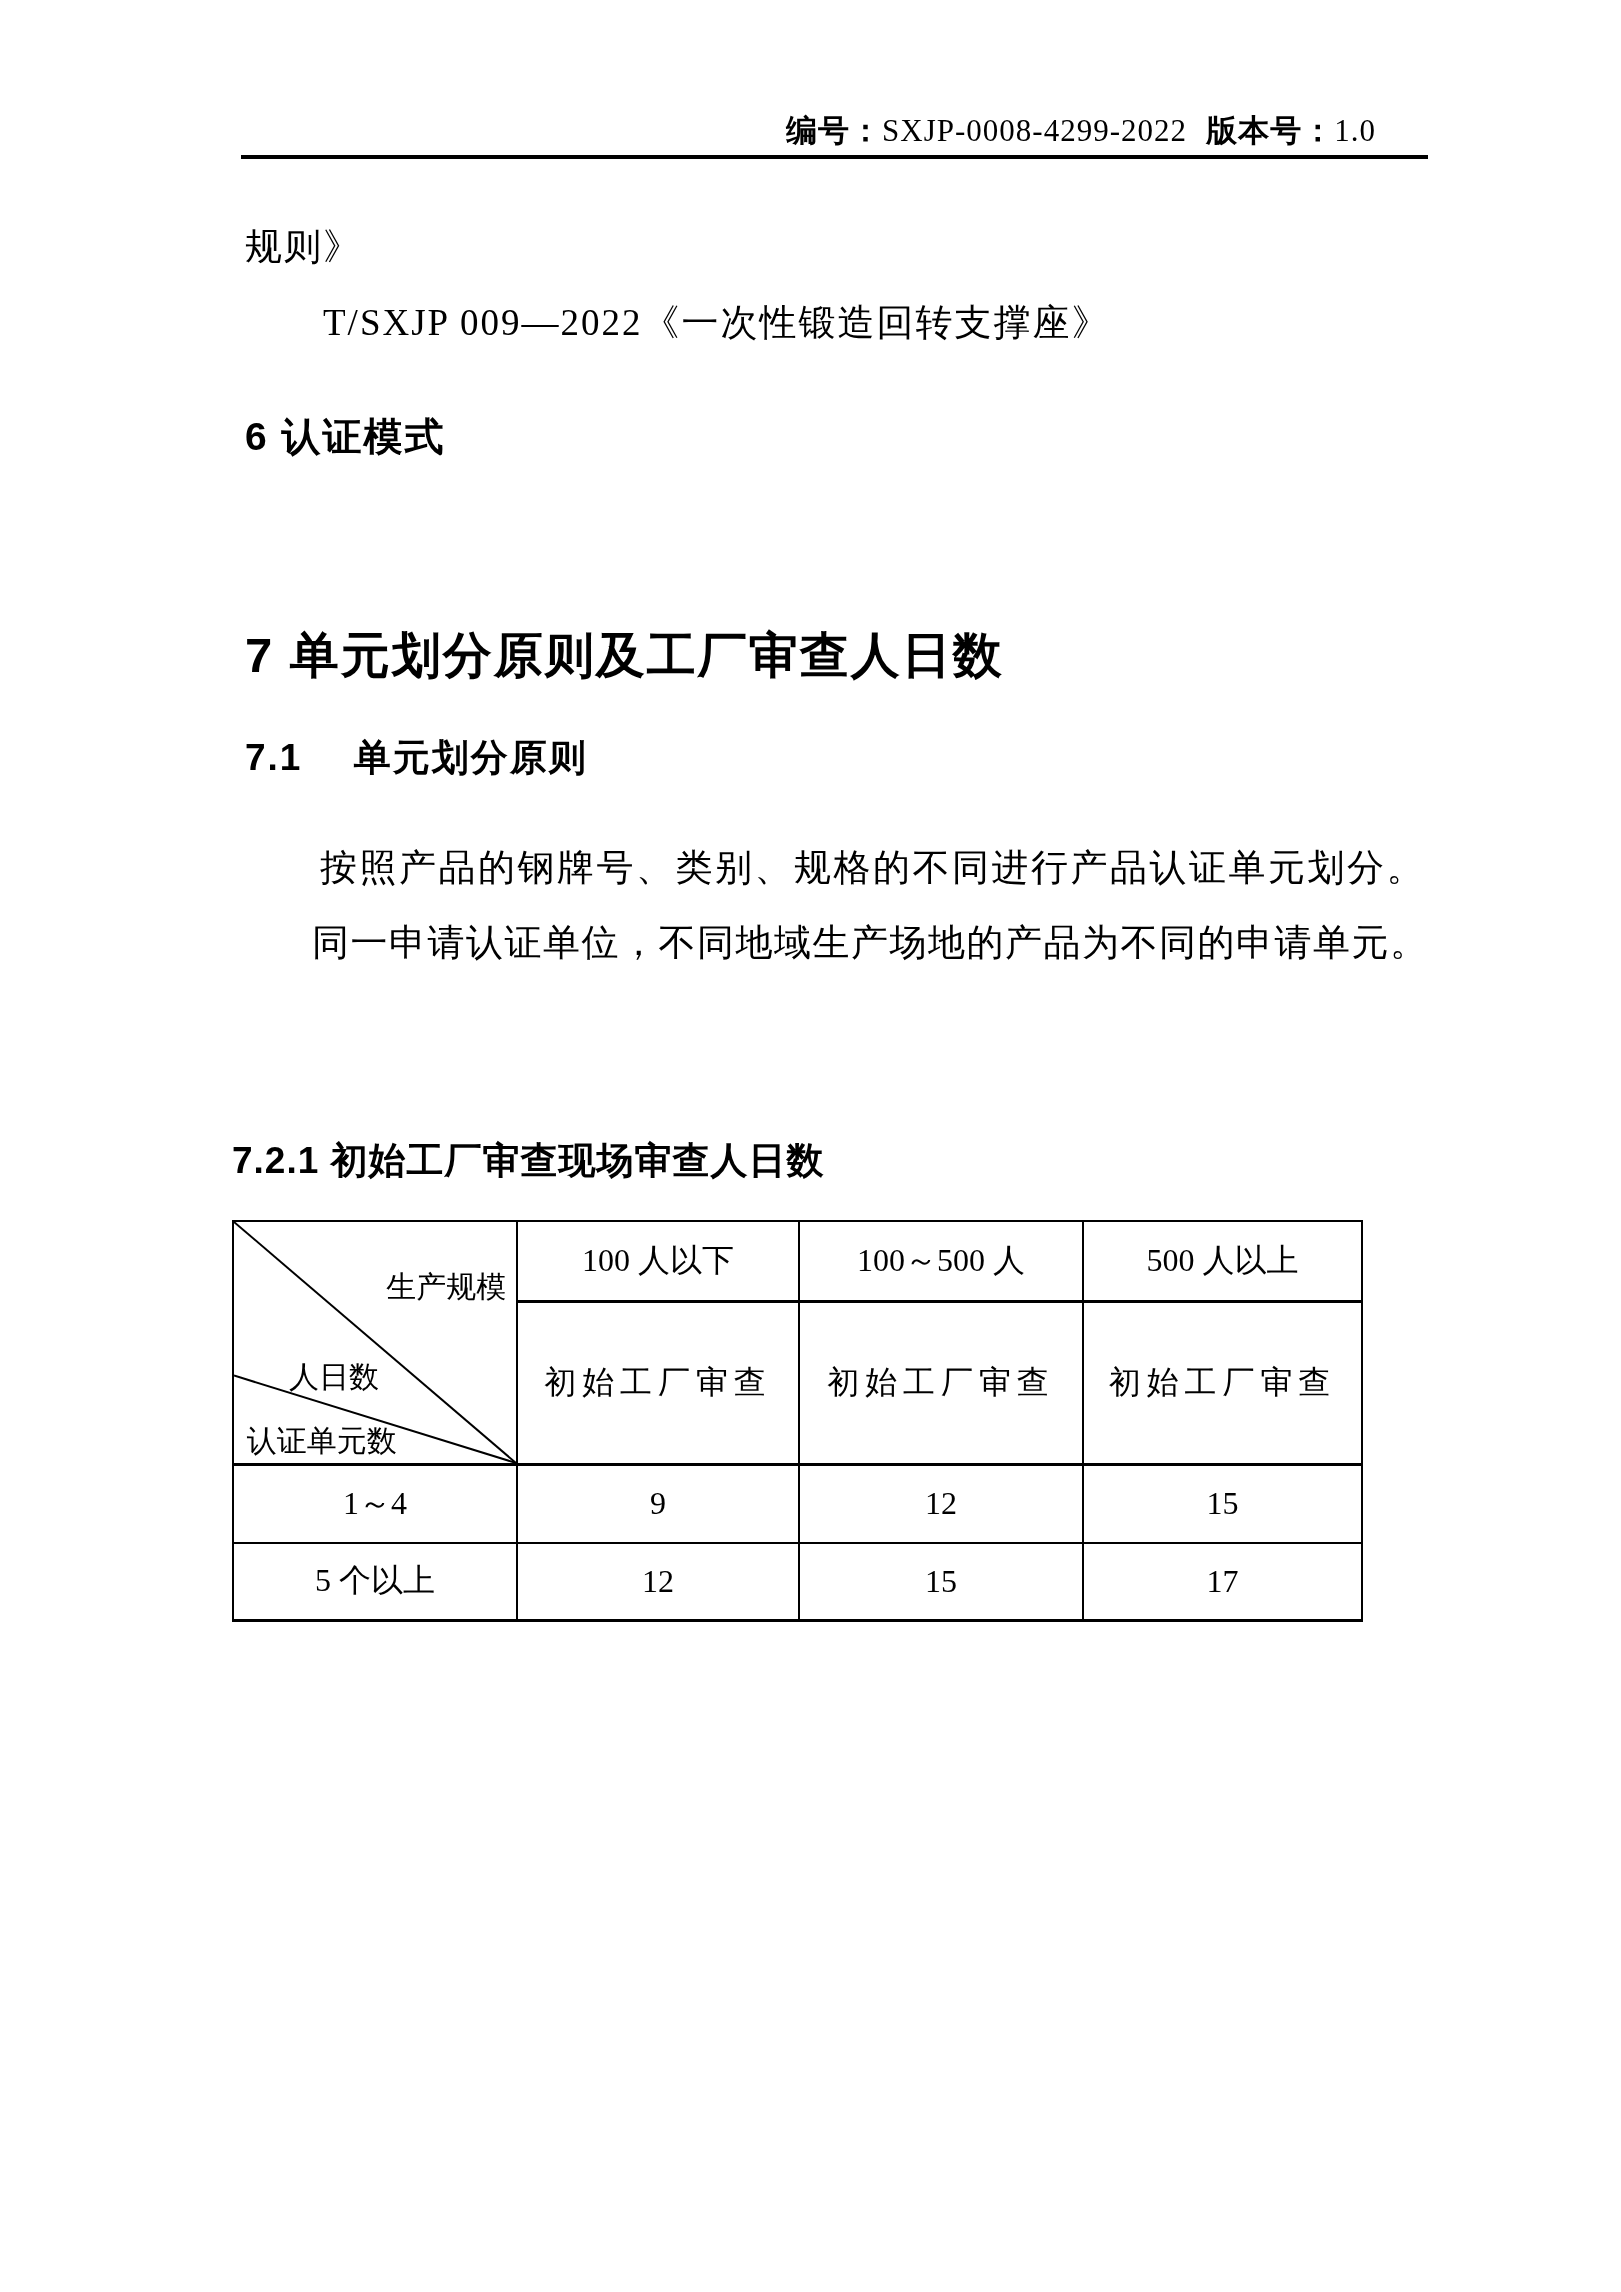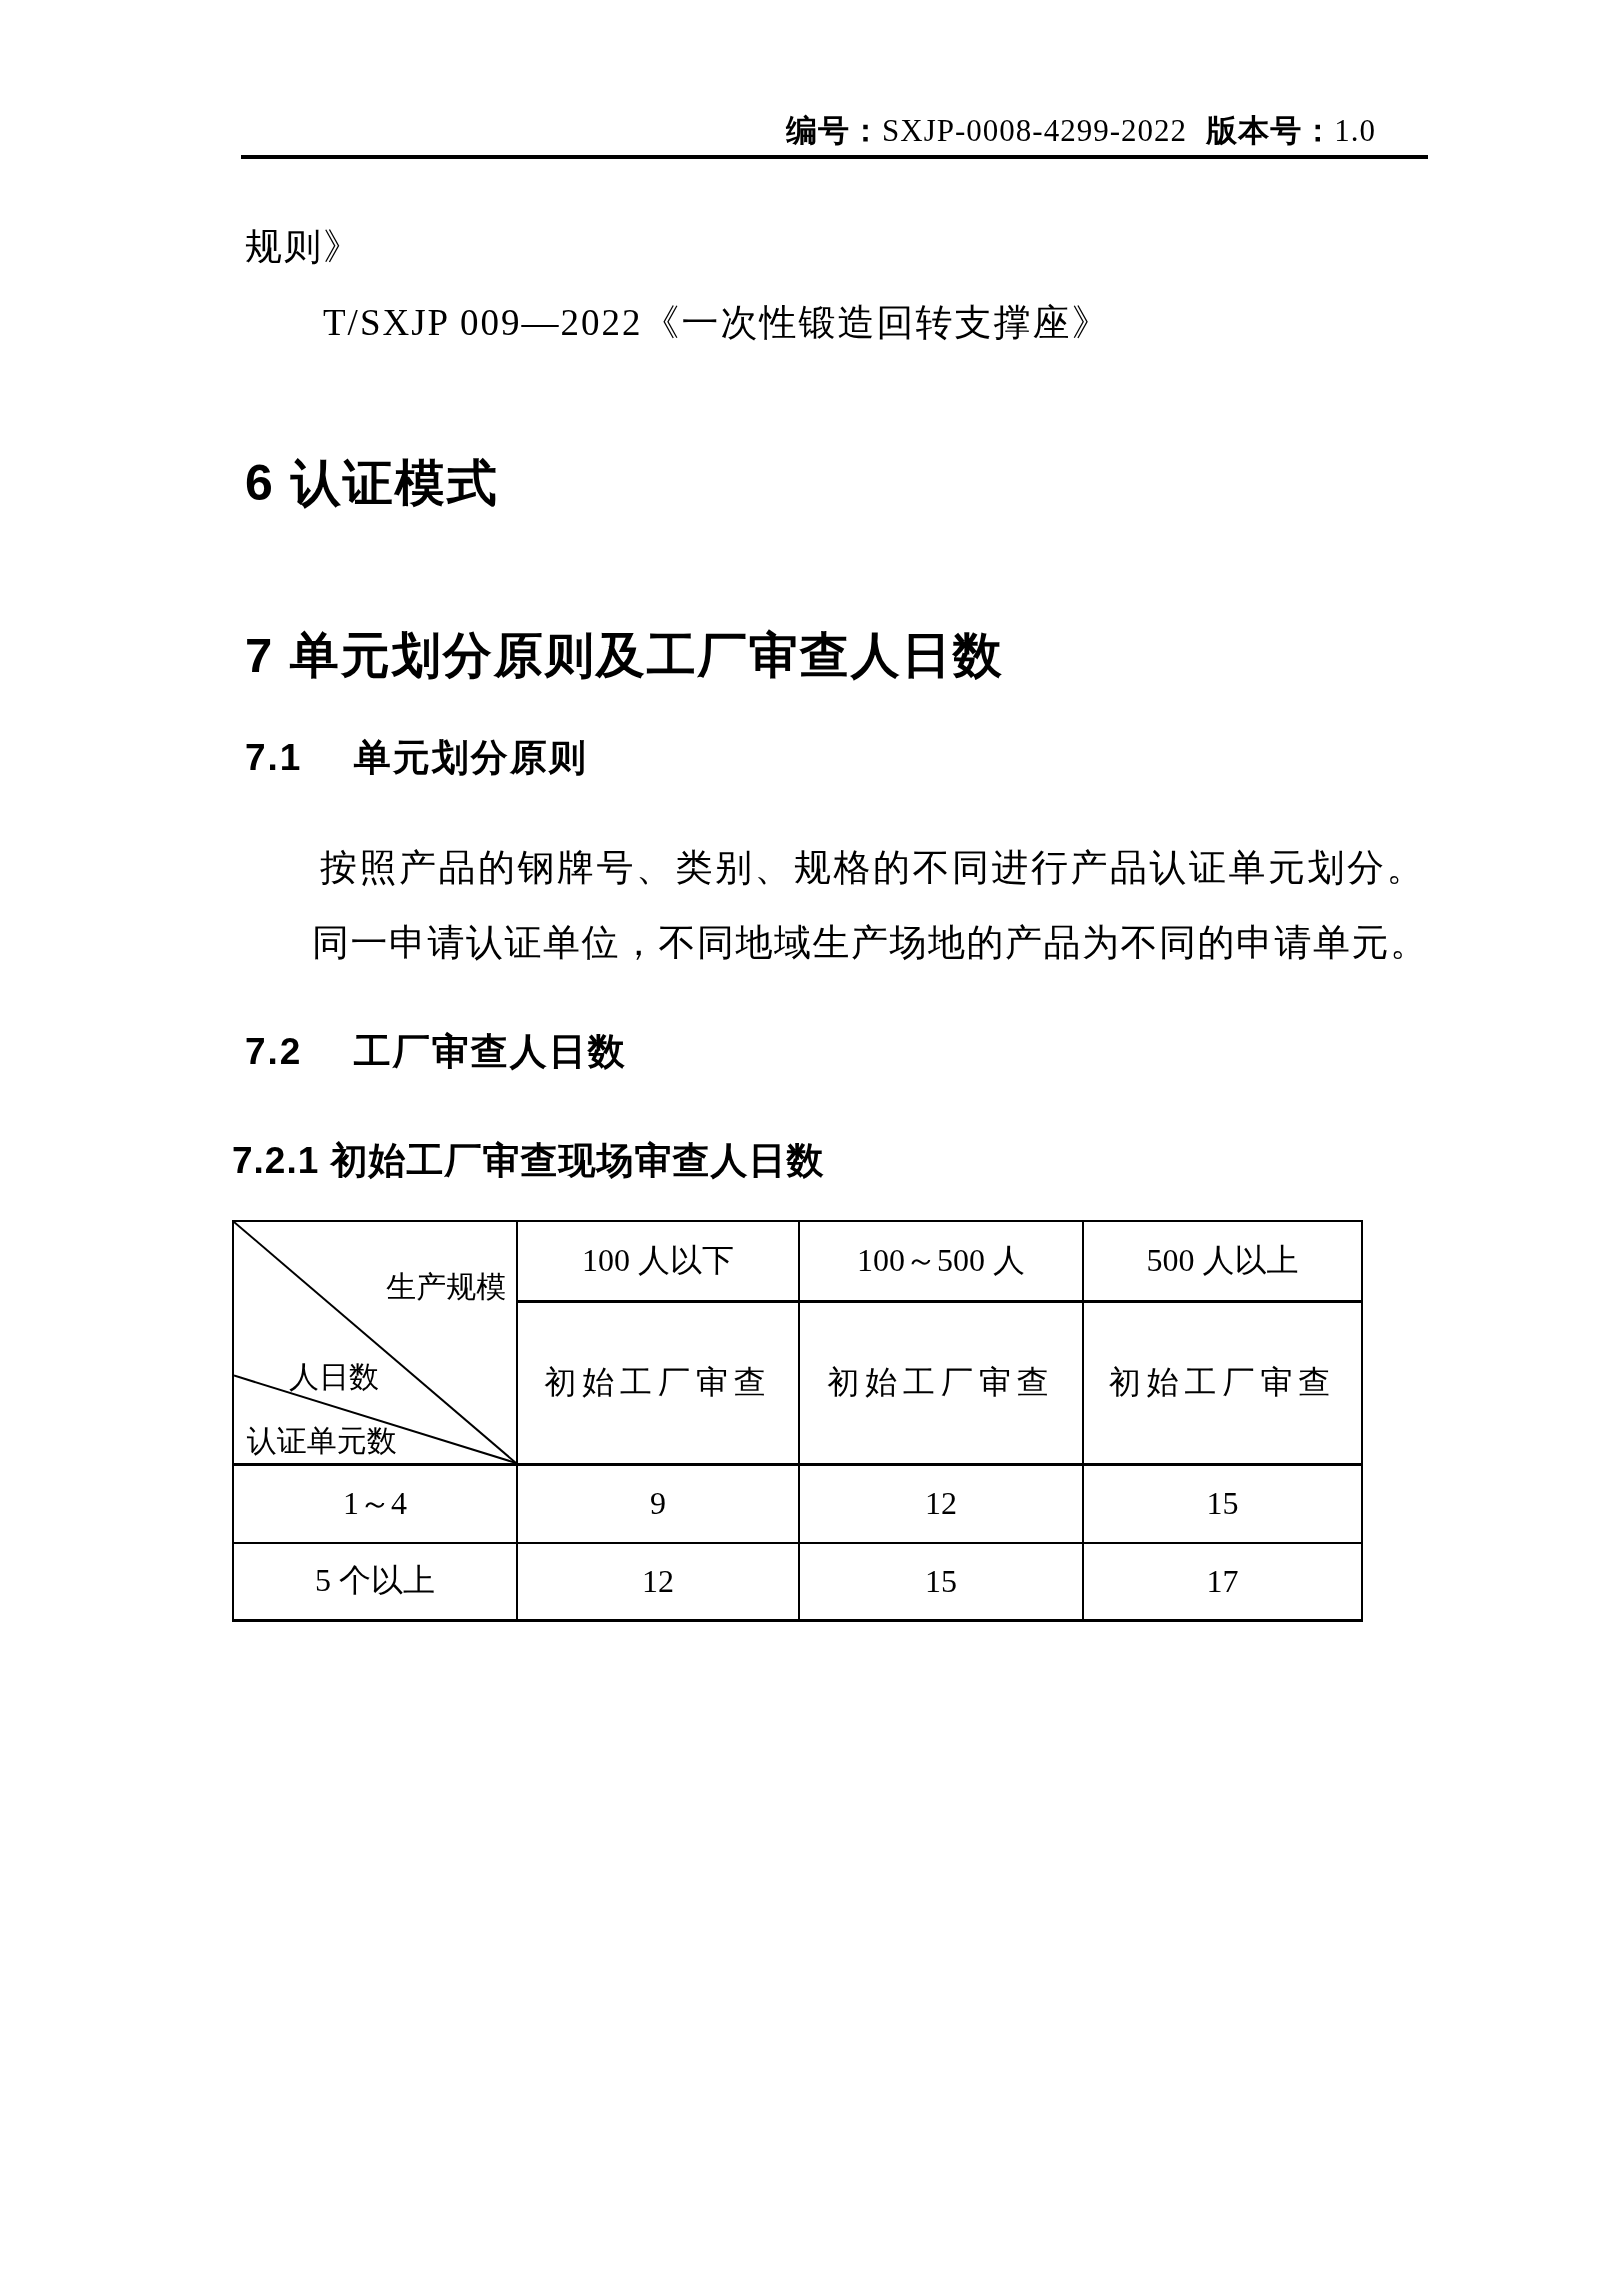--- a/index.html
+++ b/index.html
@@ -46,32 +46,31 @@
 <div id="page">
 
   <div class="line hdr song"><span class="lbl">编号：</span><span>SXJP-0008-4299-2022</span><span class="lbl">  版本号：</span><span>1.0</span></div>
 
   <div class="rule" style="left:241px;top:155px;width:1187px;height:3.9px;"></div>
 
   <div class="line song" style="left:245px;top:222px;font-size:37px;letter-spacing:2px;">规则》</div>
 
   <div class="line song" style="left:323px;top:298px;font-size:37px;letter-spacing:2px;">T/SXJP 009—2022《一次性锻造回转支撑座》</div>
 
-  <div class="line hei" style="left:245px;top:410px;font-size:50px;letter-spacing:2px;margin-top:40px;">6 认证模式</div>
+  <div class="line hei" style="left:245px;top:410px;font-size:39px;letter-spacing:2px;">6 认证模式</div>
 
 
   <div class="line hei" style="left:245px;top:623px;font-size:49px;letter-spacing:2px;">7 单元划分原则及工厂审查人日数</div>
 
   <div class="line hei" style="left:245px;top:733px;font-size:37px;letter-spacing:2px;">7.1　 单元划分原则</div>
 
   <div class="line song" style="left:312px;top:918px;font-size:37px;letter-spacing:1.5px;">同一申请认证单位，不同地域生产场地的产品为不同的申请单元。</div>
 
   <div class="line song" style="left:320px;top:843px;font-size:37px;letter-spacing:2.5px;">按照产品的钢牌号、类别、规格的不同进行产品认证单元划分。</div>
 
-  <div class="line hei" style="left:245px;top:1027px;font-size:37px;letter-spacing:2px;">7.2　 工厂审查人日数</div>
 
   <div class="line hei" style="left:232px;top:1136px;font-size:37px;letter-spacing:1px;">7.2.1 初始工厂审查现场审查人日数</div>
 
   <table id="tbl">
     <colgroup>
       <col style="width:284px">
         <col style="width:282px">
         <col style="width:284px">
         <col style="width:279px">
     </colgroup>

